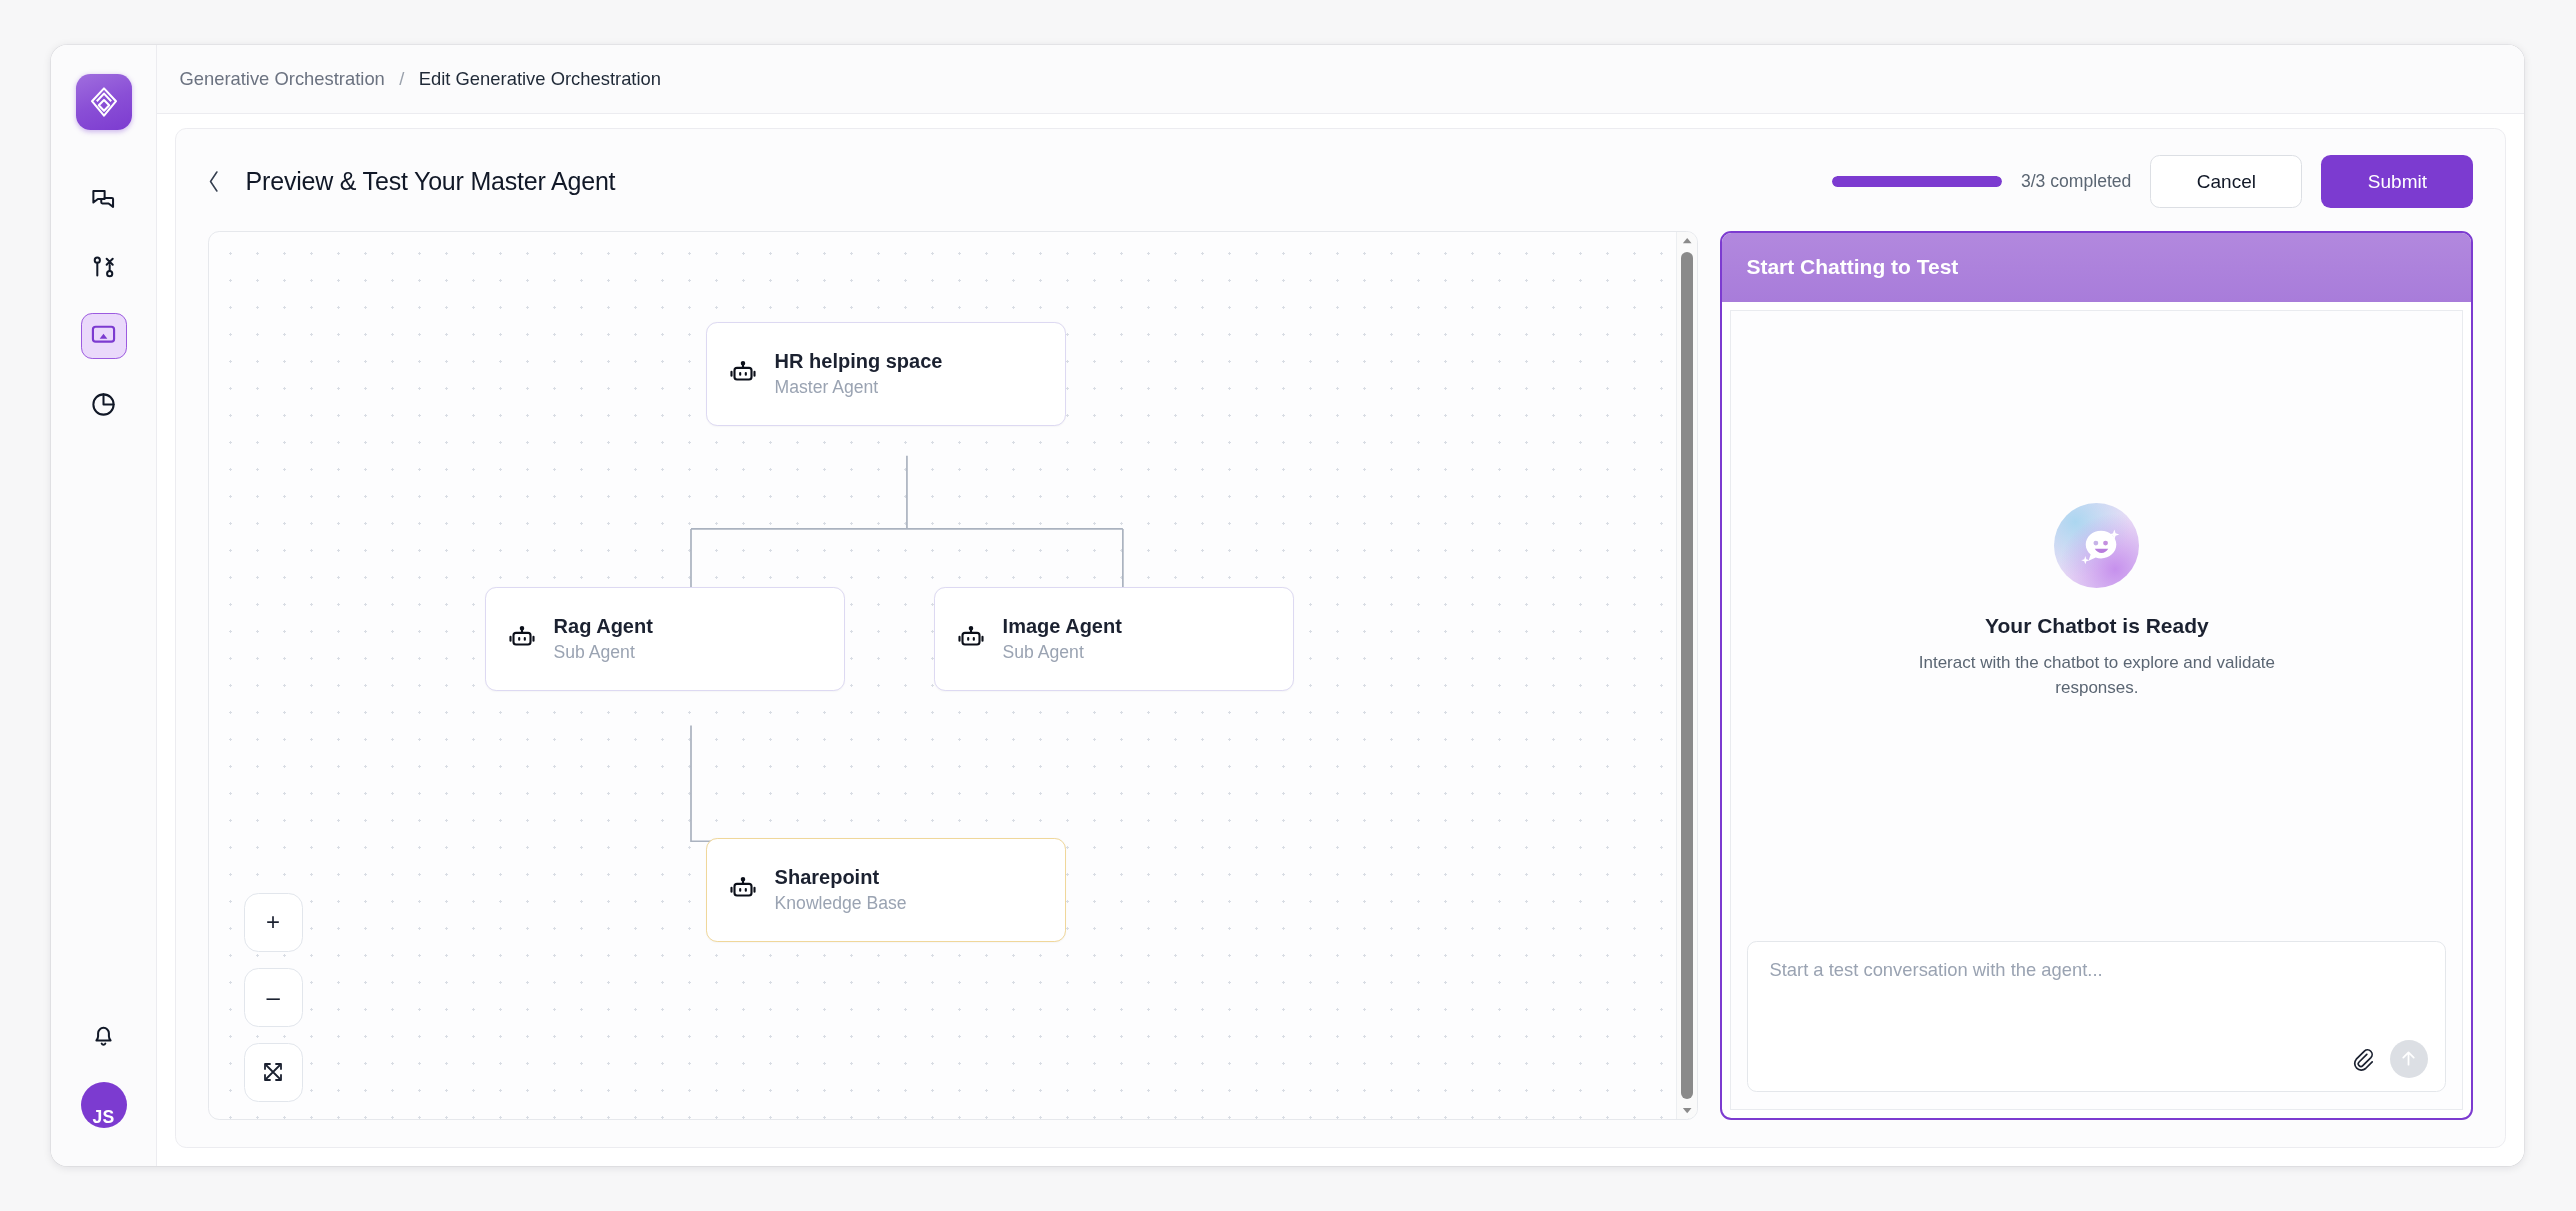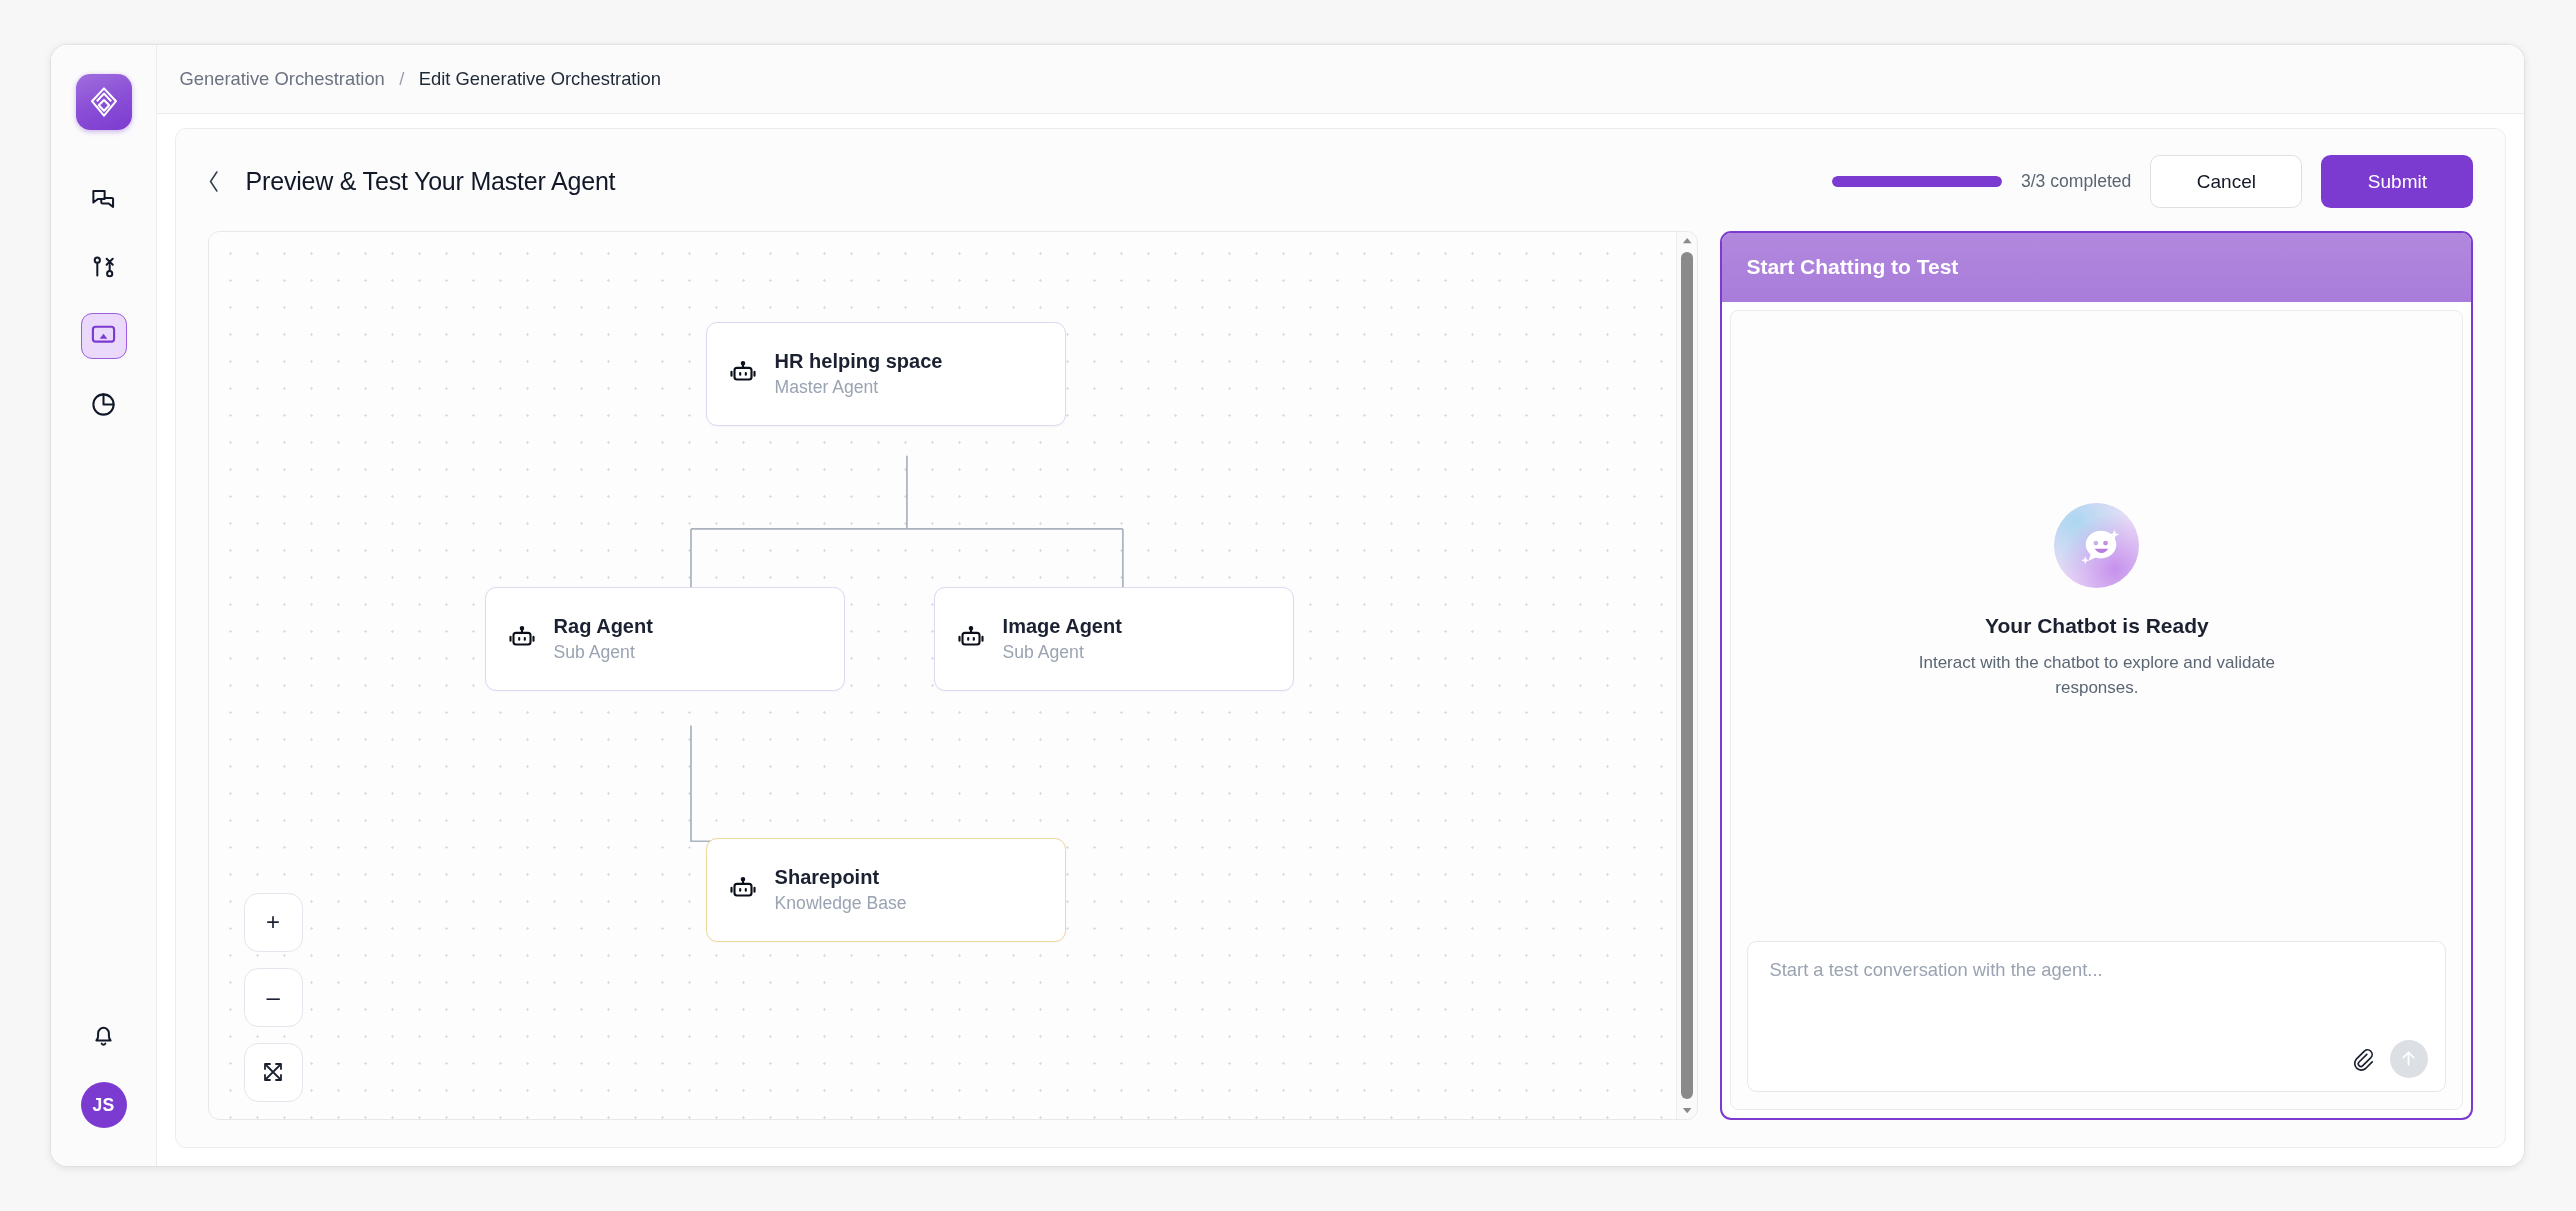--- a/index.html
+++ b/index.html
@@ -68,21 +68,21 @@
     bottom: 38px;
     left: 0; right: 0;
     display: flex; flex-direction: column;
     align-items: center; gap: 24px;
   }
   .avatar {
     width: 46px; height: 46px;
     border-radius: 50%;
     background: #7c3bd0;
     color: #fff;
-    display: flex; align-items: center; justify-content: center;
+    display: flex; align-items: flex-end; justify-content: center;
     font-size: 17.6px; font-weight: 600;
     letter-spacing: 0.2px;
   }
 
   
   #content-col {
     flex: 1 1 auto;
     display: flex;
     flex-direction: column;
     min-width: 0;
@@ -300,21 +300,21 @@
   }
   #chat-header-title {
     color: #ffffff;
     font-size: 21px;
     font-weight: 600;
   }
   #chat-body {
     flex: 1 1 auto;
     margin: 8px;
     border: 0.8px solid #e9ebef;
-    border-radius: 8px;
+    border-radius: 0;
     background: #fdfdfe;
     display: flex;
     flex-direction: column;
     min-height: 0;
   }
   #chat-empty {
     flex: 1 1 auto;
     display: flex;
     flex-direction: column;
     align-items: center;

